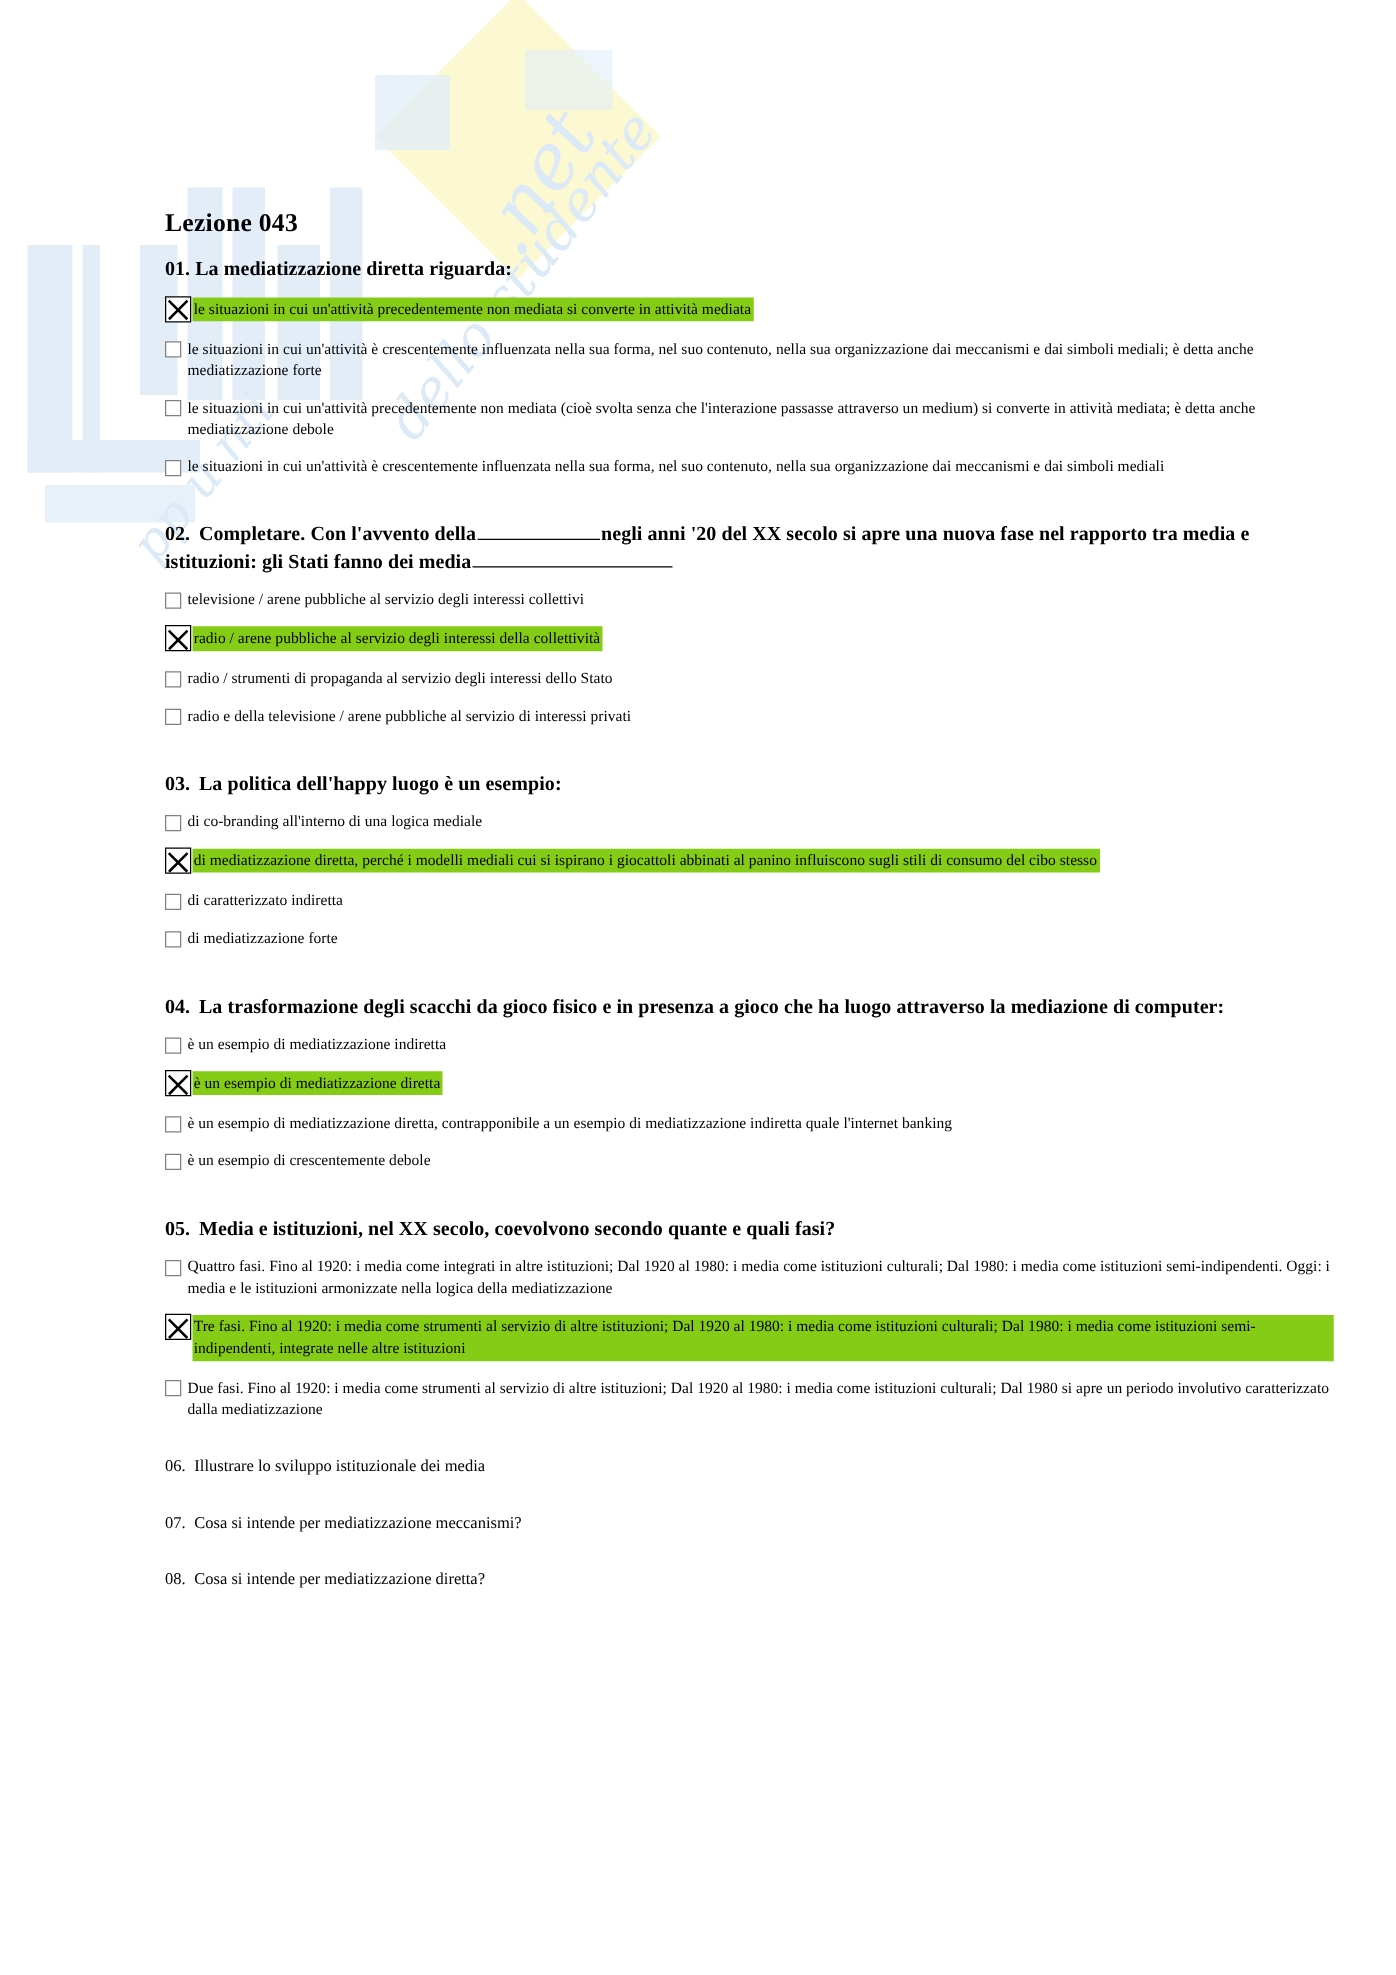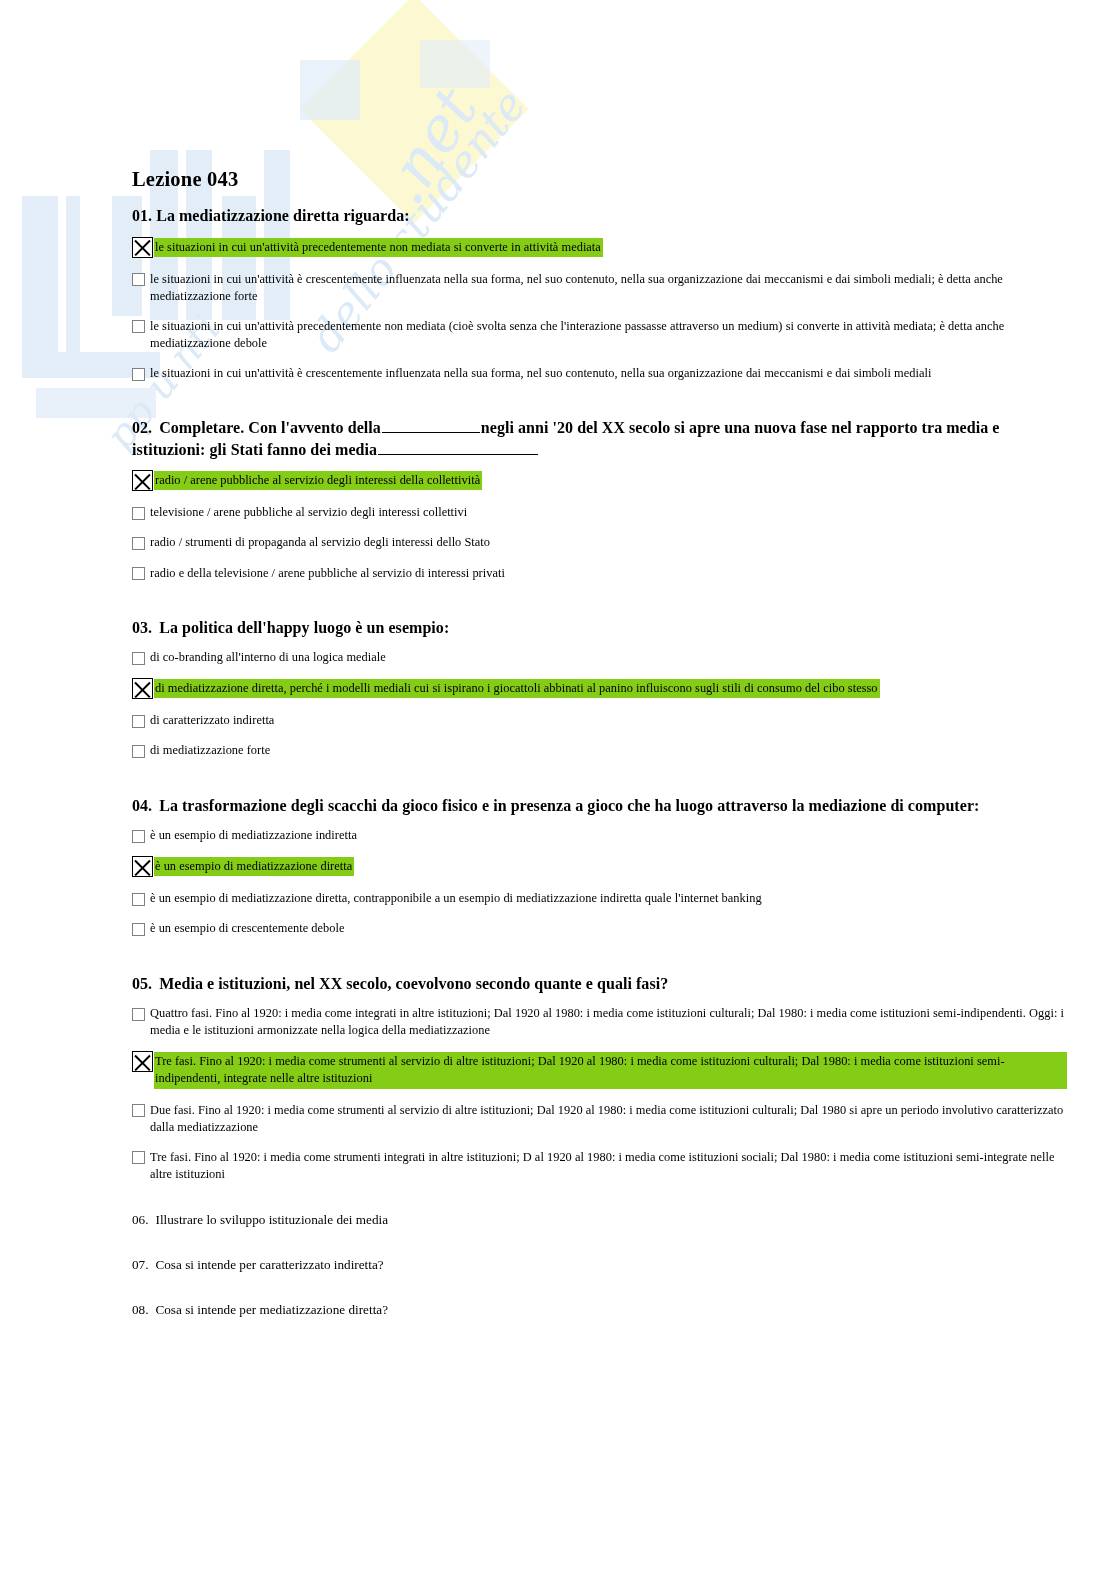--- a/index.html
+++ b/index.html
@@ -227,29 +227,29 @@
     </div>
 
     <div class="spacer-lg"></div>
 
     <div class="question-block">
       <div class="q-head">
         <span class="q-num">02.</span><span>Completare. Con l'avvento della</span><span class="blank-line blank-sm"></span><span>negli anni '20 del XX secolo si apre una nuova fase nel rapporto tra media e istituzioni: gli Stati fanno dei media</span><span class="blank-line blank-lg"></span>
       </div>
 
       <div class="option">
+        <span class="cb"></span>
+        <span class="opt-text">televisione / arene pubbliche al servizio degli interessi collettivi</span>
+      </div>
+      <div class="option">
         <span class="cb-checked"></span>
         <span class="opt-text hl">radio / arene pubbliche al servizio degli interessi della collettività</span>
       </div>
       <div class="option">
         <span class="cb"></span>
-        <span class="opt-text">televisione / arene pubbliche al servizio degli interessi collettivi</span>
-      </div>
-      <div class="option">
-        <span class="cb"></span>
         <span class="opt-text">radio / strumenti di propaganda al servizio degli interessi dello Stato</span>
       </div>
       <div class="option">
         <span class="cb"></span>
         <span class="opt-text">radio e della televisione / arene pubbliche al servizio di interessi privati</span>
       </div>
     </div>
 
     <div class="spacer-lg"></div>
 
@@ -312,33 +312,29 @@
         <span class="cb"></span>
         <span class="opt-text">Quattro fasi. Fino al 1920: i media come integrati in altre istituzioni; Dal 1920 al 1980: i media come istituzioni culturali; Dal 1980: i media come istituzioni semi-indipendenti. Oggi: i media e le istituzioni armonizzate nella logica della mediatizzazione</span>
       </div>
       <div class="option">
         <span class="cb-checked"></span>
         <span class="opt-text hl">Tre fasi. Fino al 1920: i media come strumenti al servizio di altre istituzioni; Dal 1920 al 1980: i media come istituzioni culturali; Dal 1980: i media come istituzioni semi-indipendenti, integrate nelle altre istituzioni</span>
       </div>
       <div class="option">
         <span class="cb"></span>
         <span class="opt-text">Due fasi. Fino al 1920: i media come strumenti al servizio di altre istituzioni; Dal 1920 al 1980: i media come istituzioni culturali; Dal 1980 si apre un periodo involutivo caratterizzato dalla mediatizzazione</span>
-      </div>
-      <div class="option">
-        <span class="cb"></span>
-        <span class="opt-text">Tre fasi. Fino al 1920: i media come strumenti integrati in altre istituzioni; D al 1920 al 1980: i media come istituzioni sociali; Dal 1980: i media come istituzioni semi-integrate nelle altre istituzioni</span>
       </div>
     </div>
 
     <div class="spacer-md"></div>
 
     <div class="essay-q">
       <span class="q-num">06.</span><span>Illustrare lo sviluppo istituzionale dei media</span>
     </div>
     <div class="essay-q">
-      <span class="q-num">07.</span><span>Cosa si intende per caratterizzato indiretta?</span>
+      <span class="q-num">07.</span><span>Cosa si intende per mediatizzazione meccanismi?</span>
     </div>
     <div class="essay-q">
       <span class="q-num">08.</span><span>Cosa si intende per mediatizzazione diretta?</span>
     </div>
 
   </div>
 </div>
 
 </body></html>

